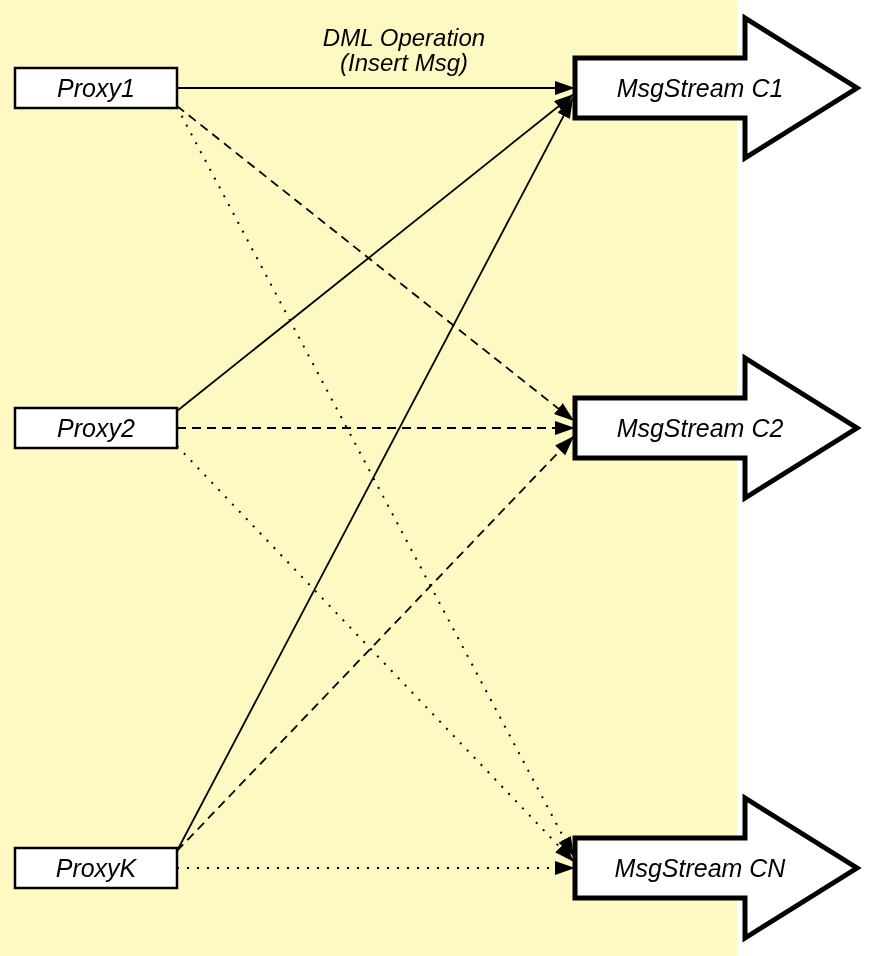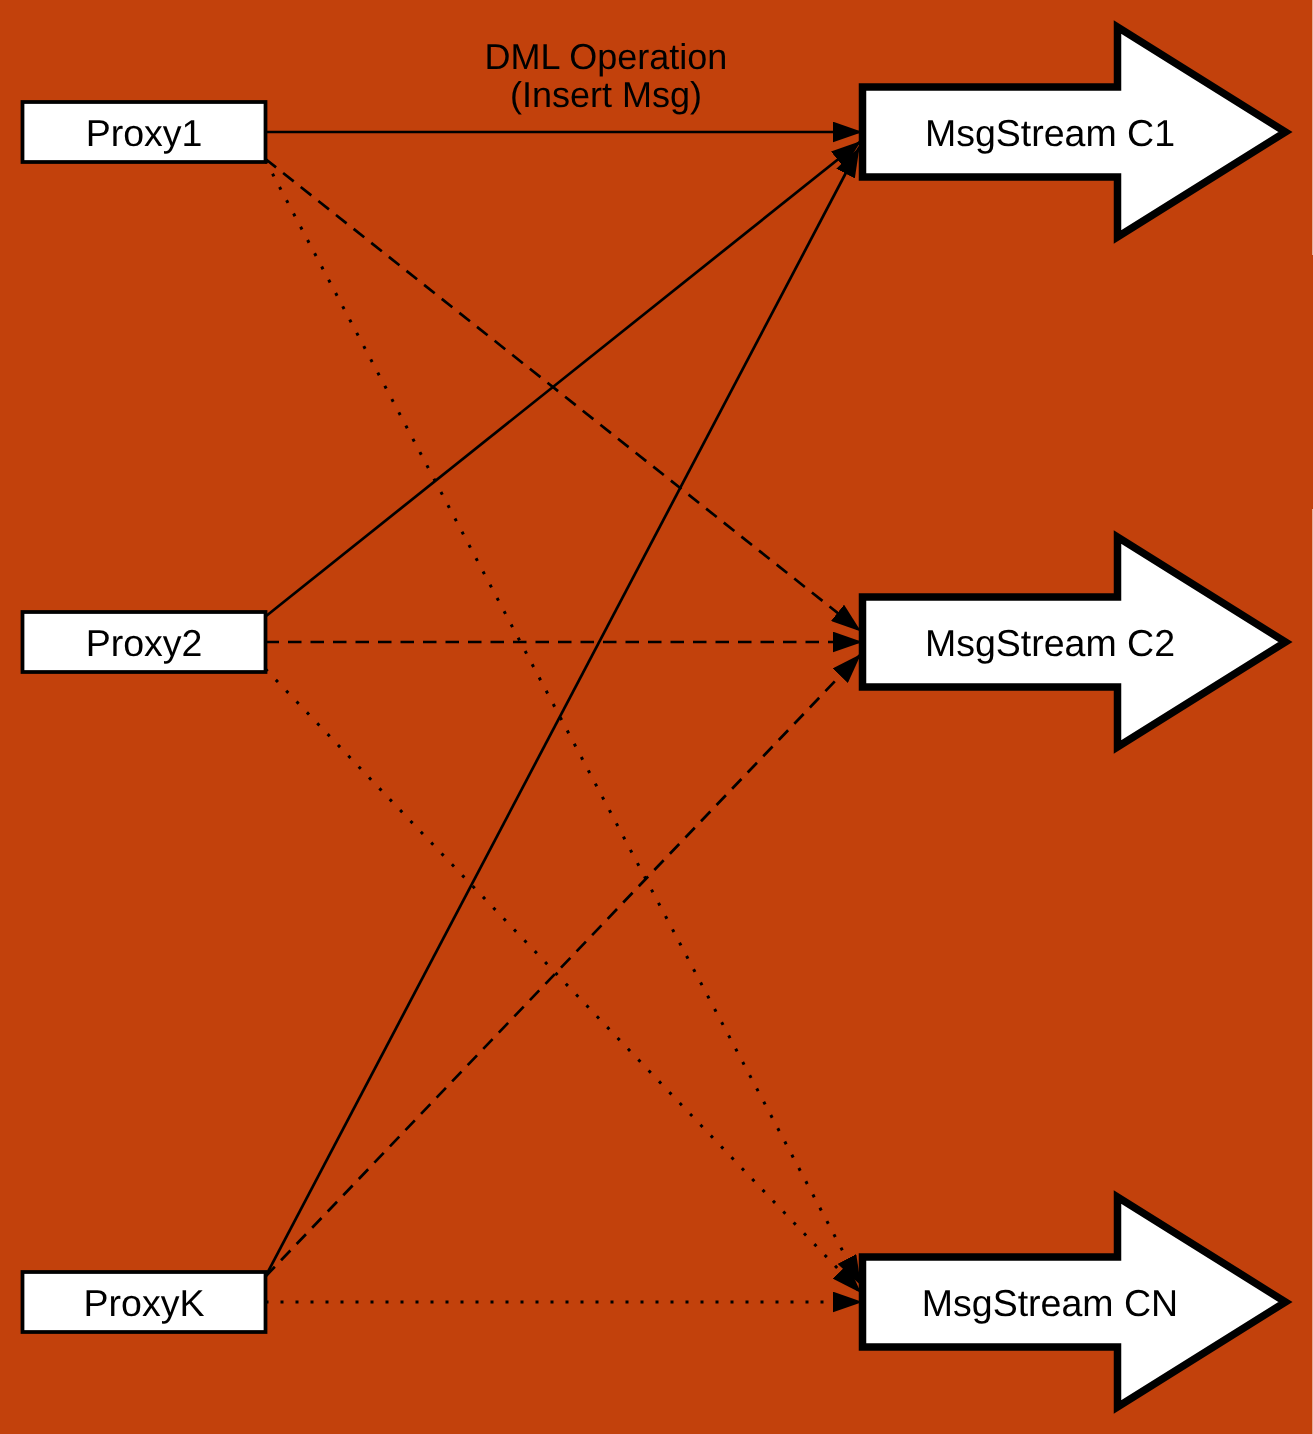--- a/index.html
+++ b/index.html
@@ -1,24 +1,25 @@
 <!DOCTYPE html>
 <html><head>
 <meta charset="utf-8">
 <style>
   html, body {
     margin: 0;
     padding: 0;
     background: #ffffff;
   }
   .canvas-wrap {
-    width: 875px;
+    width: 737px;
     height: 956px;
-    background: #c2410c;
+    background: #fef9c3;
     position: relative;
+    font-style: italic;
   }
   svg { display: block; }
 
   .edge { stroke: #000000; fill: none; }
   .edge.solid  { stroke-width: 1.8; }
   .edge.dashed { stroke-width: 1.8; stroke-dasharray: 9 6; }
   .edge.dotted { stroke-width: 2;   stroke-dasharray: 2 8; }
 
   .proxy-rect {
     fill: #ffffff;

